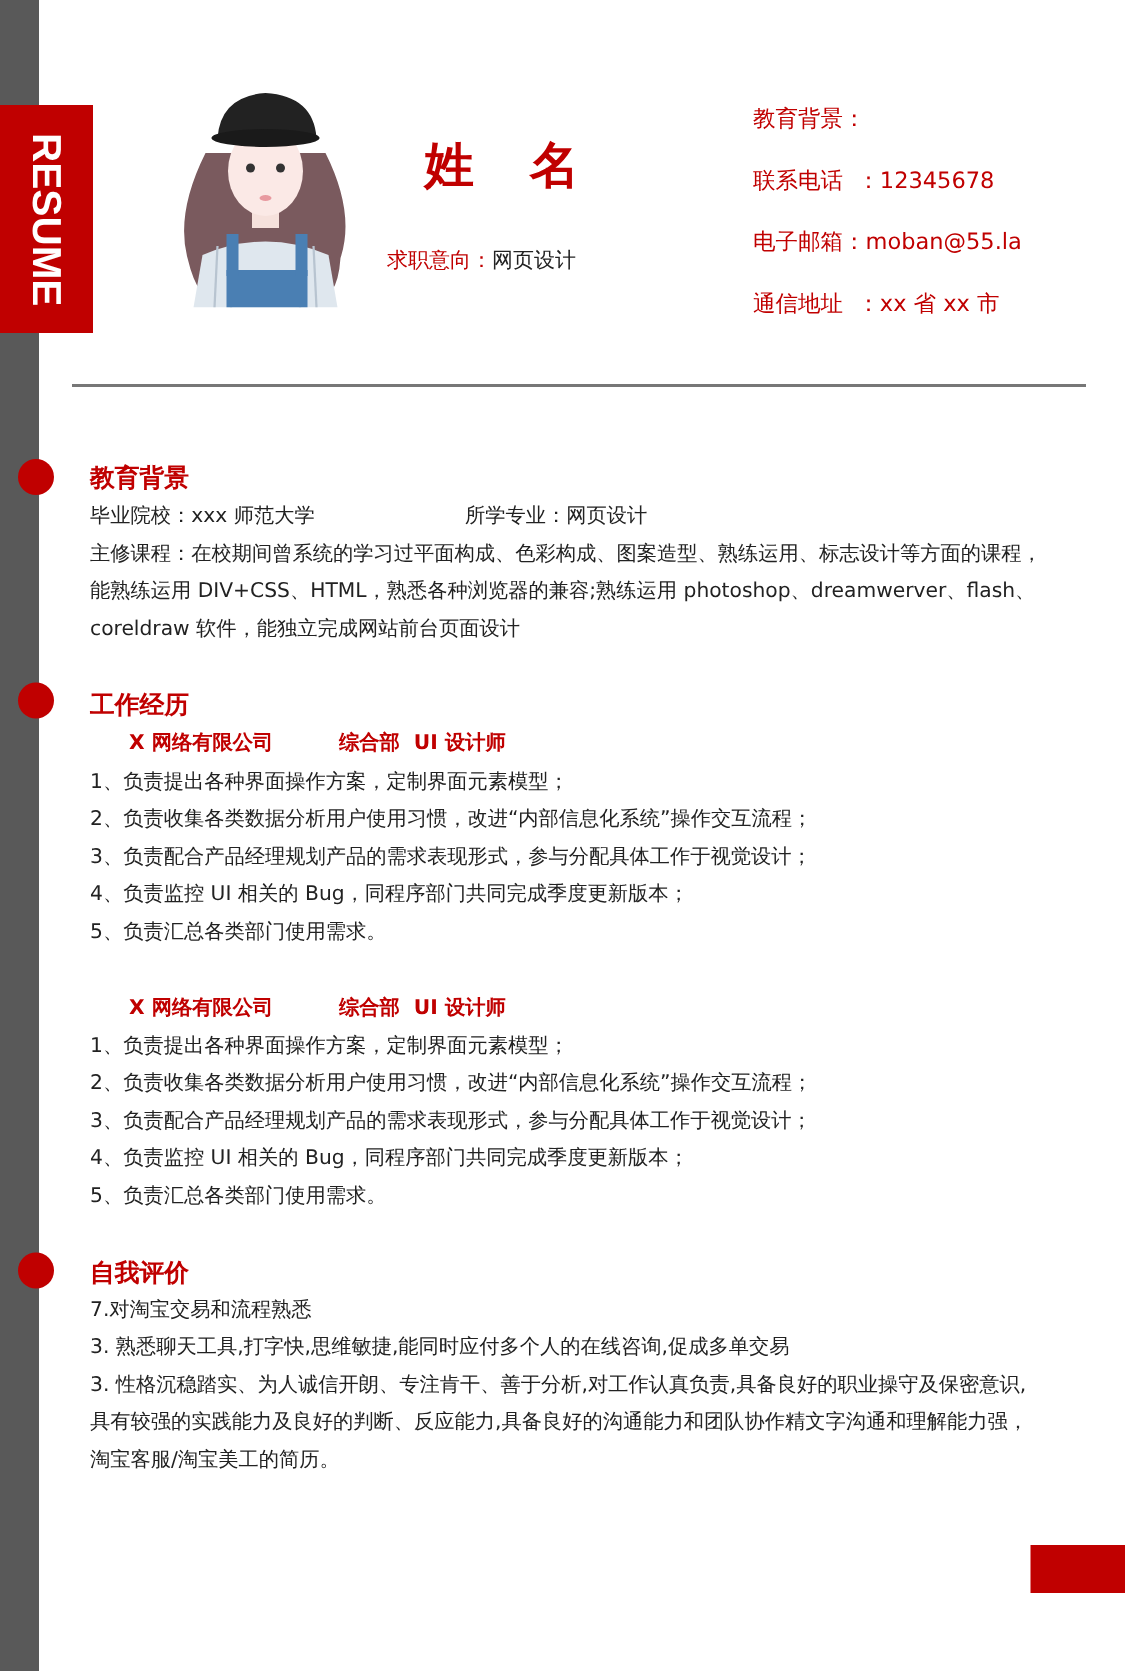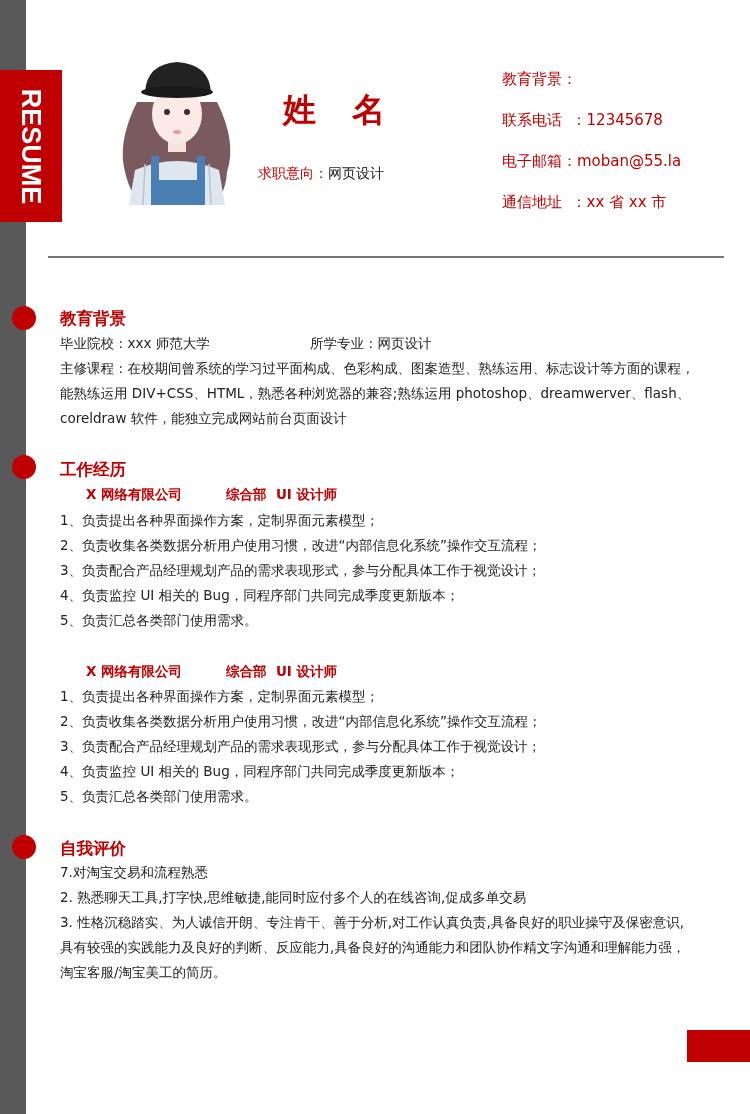--- a/index.html
+++ b/index.html
@@ -14,21 +14,21 @@
     position:absolute; left:0; top:70px; width:62px; height:152px; background:#c00000;
     display:flex; align-items:center; justify-content:center;
   }
   .resume-text {
     color:#fff; font-family:"Liberation Sans", sans-serif; font-weight:bold; font-size:27px;
     transform:rotate(90deg); white-space:nowrap; letter-spacing:0px;
   }
   .avatar { position:absolute; left:107px; top:52px; width:141px; height:153px; }
   .name {
     position:absolute; left:283px; top:88px; font-size:33px; font-weight:bold; color:#c00000;
-    letter-spacing:14px; font-family:Liberation Serif, serif;
+    letter-spacing:14px; font-family:Liberation Sans, sans-serif;
   }
   .intent { position:absolute; left:258px; top:165px; font-size:14px; }
   .intent .lbl { color:#c00000; }
   .intent .val { color:#222;margin-top:23px; }
   .contact { position:absolute; left:502px; top:68px; }
   .contact .row { font-size:15px; color:#c00000; height:41px; line-height:22px; white-space:nowrap; }
   .divider { position:absolute; left:48px; top:256px; width:676px; height:2px; background:#777; }
 
   .dot { position:absolute; left:12px; width:24px; height:24px; border-radius:50%; background:#c00000; }
   .section-title { position:absolute; left:60px; font-size:16.5px; font-weight:bold; color:#c00000; }
@@ -115,18 +115,18 @@
 </div>
 <div class="line" style="top:688px">1、负责提出各种界面操作方案，定制界面元素模型；</div>
 <div class="line" style="top:713px">2、负责收集各类数据分析用户使用习惯，改进“内部信息化系统”操作交互流程；</div>
 <div class="line" style="top:738px">3、负责配合产品经理规划产品的需求表现形式，参与分配具体工作于视觉设计；</div>
 <div class="line" style="top:763px">4、负责监控 UI 相关的 Bug，同程序部门共同完成季度更新版本；</div>
 <div class="line" style="top:788px">5、负责汇总各类部门使用需求。</div>
 
 <div class="dot" style="top:835px"></div>
 <div class="section-title" style="top:838px">自我评价</div>
 <div class="line" style="top:864px">7.对淘宝交易和流程熟悉</div>
-<div class="line" style="top:889px">2. 熟悉聊天工具,打字快,思维敏捷,能同时应付多个人的在线咨询,促成多单交易</div>
+<div class="line" style="top:889px">3. 熟悉聊天工具,打字快,思维敏捷,能同时应付多个人的在线咨询,促成多单交易</div>
 <div class="line" style="top:914px">3. 性格沉稳踏实、为人诚信开朗、专注肯干、善于分析,对工作认真负责,具备良好的职业操守及保密意识,</div>
 <div class="line" style="top:939px">具有较强的实践能力及良好的判断、反应能力,具备良好的沟通能力和团队协作精文字沟通和理解能力强，</div>
 <div class="line" style="top:964px">淘宝客服/淘宝美工的简历。</div>
 
 <div class="corner-block"></div>
 
 </body></html>

